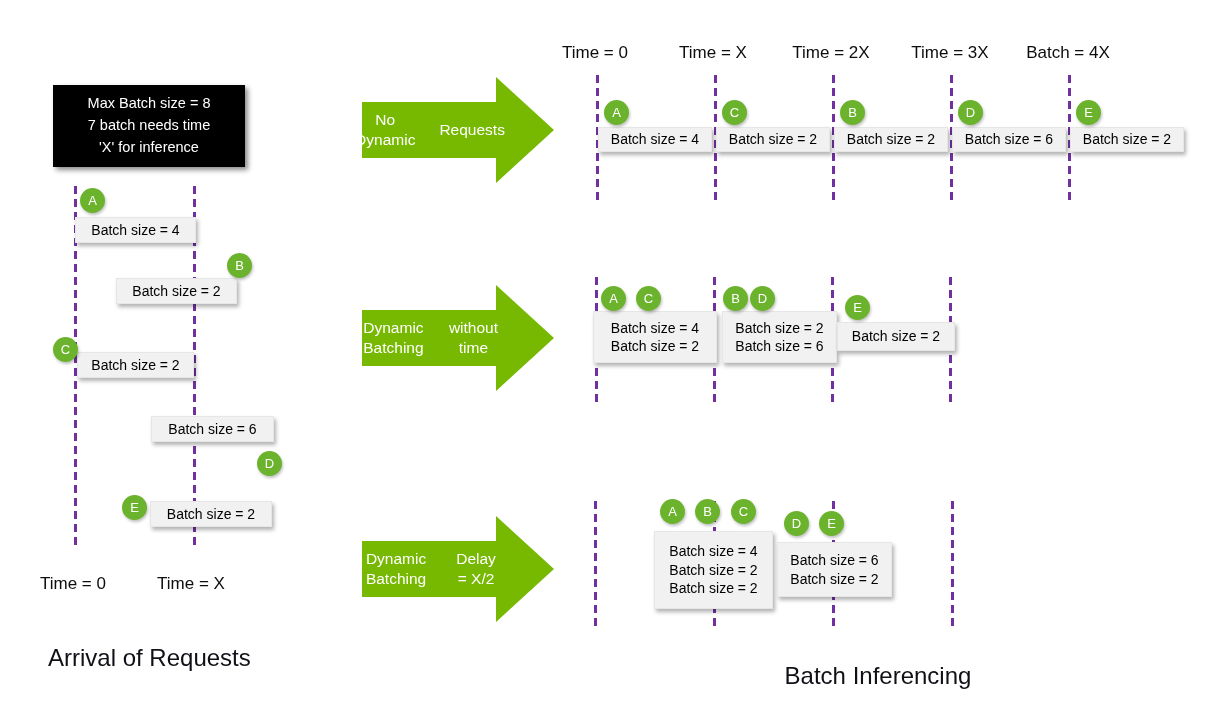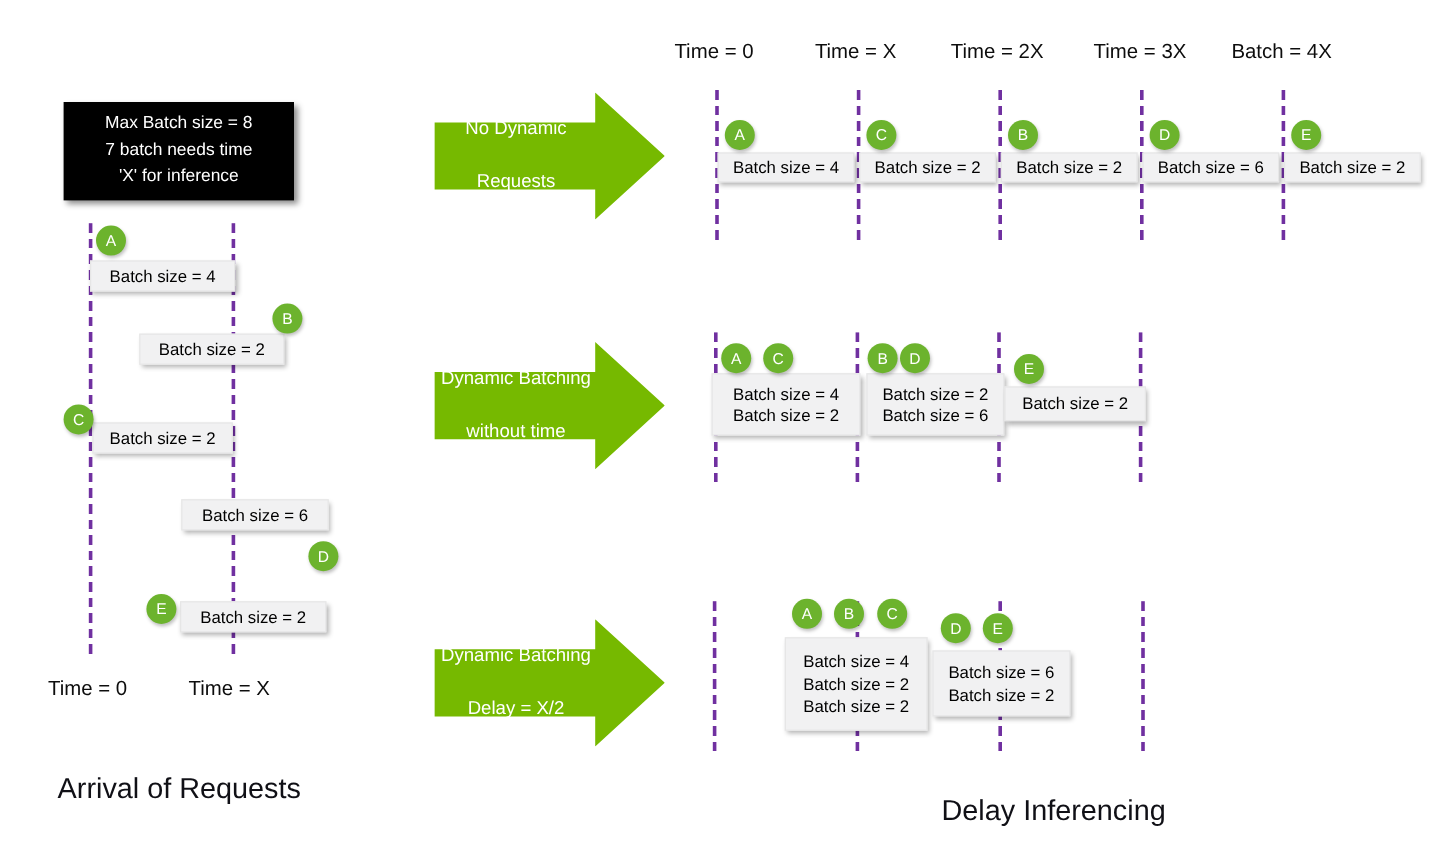--- a/index.html
+++ b/index.html
@@ -24,27 +24,27 @@
     position:absolute;background:var(--boxbg,#F1F1F2);border:1px solid #e6e6e6;
     box-shadow:2px 3px 4px rgba(0,0,0,0.3);
     display:flex;flex-direction:column;align-items:center;justify-content:center;
     font-size:14px;line-height:1.32;color:#000;z-index:2;box-sizing:border-box;
   }
   .note{
     position:absolute;background:#000;color:#fff;text-align:center;
     display:flex;flex-direction:column;align-items:center;justify-content:center;
     font-size:14.5px;line-height:1.5;box-shadow:3px 3px 5px rgba(0,0,0,0.45);
   }
-  .tlabel{position:absolute;width:100px;text-align:center;font-size:17px;color:#0d0d0d;}
+  .tlabel{position:absolute;width:100px;text-align:center;font-size:17px;color:#0d0d0d;margin-top:10px;}
   .title{position:absolute;font-size:24px;color:#101016;}
   .arrow{position:absolute;width:192px;height:106px;}
   .arrow svg{position:absolute;left:0;top:0;display:block;}
   .arrow-label{
     position:absolute;left:0;top:25px;width:136px;height:56px;
-    display:flex;flex-direction:column;align-items:center;justify-content:center;
+    display:flex;flex-direction:row;align-items:center;justify-content:center;
     color:#fff;font-size:15.5px;line-height:1.3;text-align:center;gap:24px;
   }
 </style>
 </head>
 <body>
 
 <div id="canvas">
 
   <div class="note" style="left:53px;top:85px;width:192px;height:82px;">
     <span>Max Batch size = 8</span>
@@ -190,15 +190,15 @@
     <span>Batch size = 2</span>
   </div>
 
   <div class="chip" style="left:784px;top:511px;">D</div>
   <div class="chip" style="left:819px;top:511px;">E</div>
   <div class="bbox" style="left:777px;top:542px;width:115px;height:55px;">
     <span>Batch size = 6</span>
     <span>Batch size = 2</span>
   </div>
 
-  <div class="title" style="left:778px;top:662px;width:200px;text-align:center;">Delay Inferencing</div>
+  <div class="title" style="left:778px;top:662px;width:200px;text-align:center;">Batch Inferencing</div>
 
 </div>
 
 </body></html>

